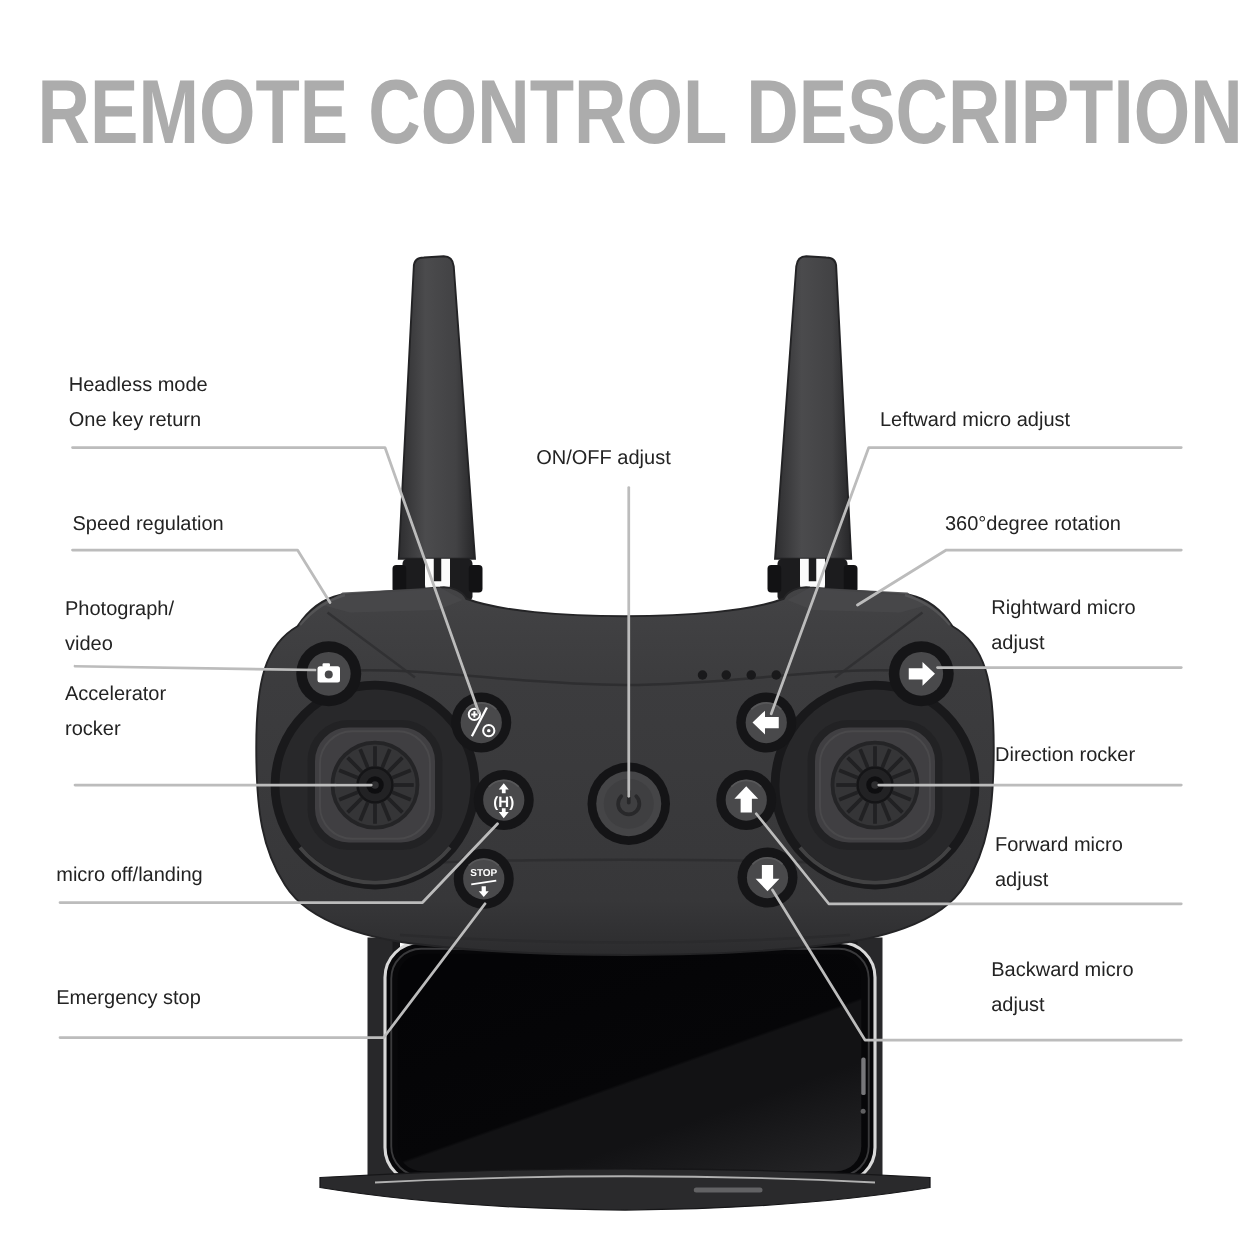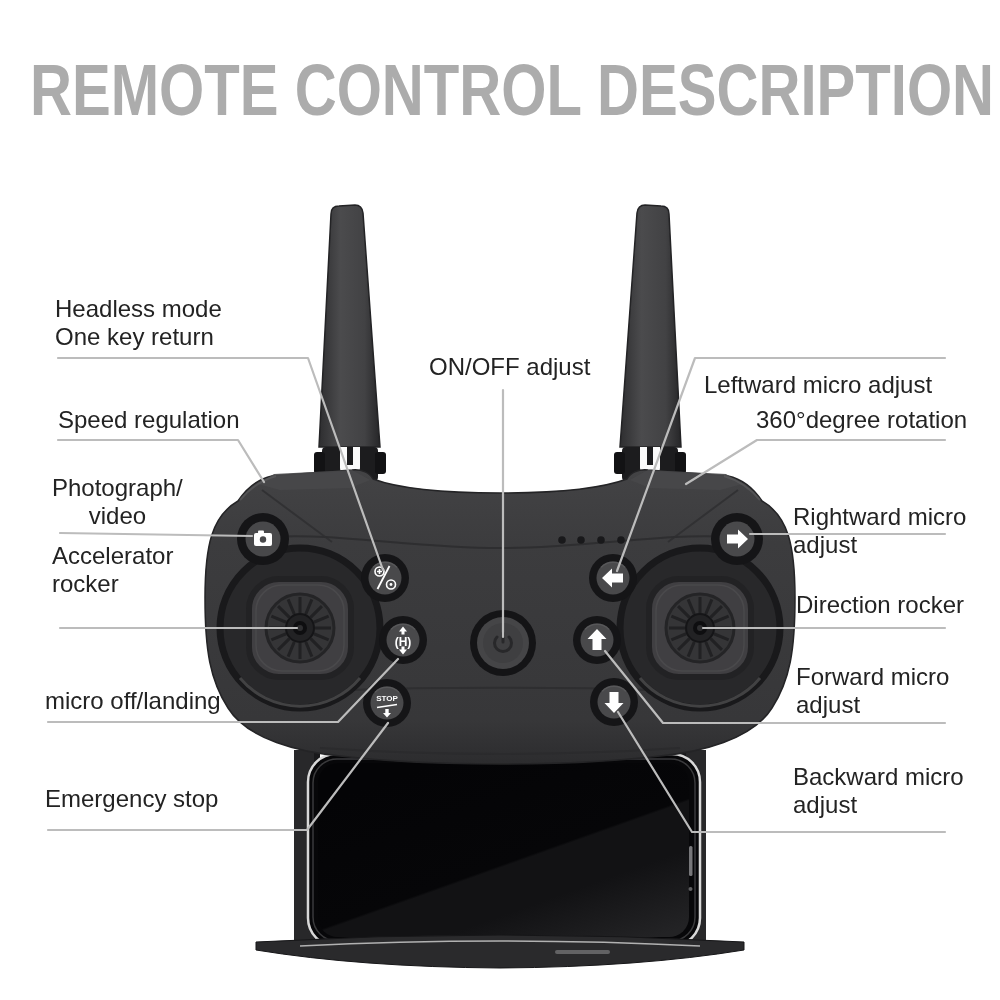--- a/index.html
+++ b/index.html
@@ -3,33 +3,33 @@
 <meta charset="utf-8">
 <style>
   html,body{margin:0;padding:0;background:#ffffff;}
   #stage{position:relative;width:1000px;height:1000px;background:#ffffff;overflow:hidden;
          font-family:"Liberation Sans","DejaVu Sans",sans-serif;}
   #art{position:absolute;left:0;top:0;width:1000px;height:1000px;}
   .title{position:absolute;left:30px;top:48px;white-space:nowrap;
          font-weight:bold;font-size:70px;color:#acacac;letter-spacing:0px;
          transform:scale(0.83,1.04);transform-origin:left top;
          font-family:"Liberation Sans","DejaVu Sans",sans-serif;}
-  .lbl{position:absolute;font-size:24px;line-height:28px;color:#232323;white-space:nowrap;}
+  .lbl{position:absolute;font-size:16px;line-height:28px;color:#232323;white-space:nowrap;}
   .lbl span{display:block;}
   
   #lbl-headless   {left:55px; top:295px;}
   #lbl-speed      {left:58px; top:406px;}
-  #lbl-photograph {left:52px; top:474px;text-align:center;}
+  #lbl-photograph {left:52px; top:474px;}
   #lbl-accelerator{left:52px; top:542px;}
   #lbl-takeoff    {left:45px; top:687px;}
   #lbl-emergency  {left:45px; top:785px;}
   #lbl-onoff      {left:429px;top:353px;}
-  #lbl-leftward   {left:704px;top:323px;margin-top:48px;}
+  #lbl-leftward   {left:704px;top:323px;}
   #lbl-rotation   {left:756px;top:406px;}
-  #lbl-rightward  {left:793px;top:473px;margin-top:30px;}
+  #lbl-rightward  {left:793px;top:473px;}
   #lbl-direction  {left:796px;top:591px;}
   #lbl-forward    {left:796px;top:663px;}
   #lbl-backward   {left:793px;top:763px;}
 </style>
 </head>
 <body>
 
 <div id="stage">
 
   <div class="title">REMOTE CONTROL DESCRIPTION</div>

